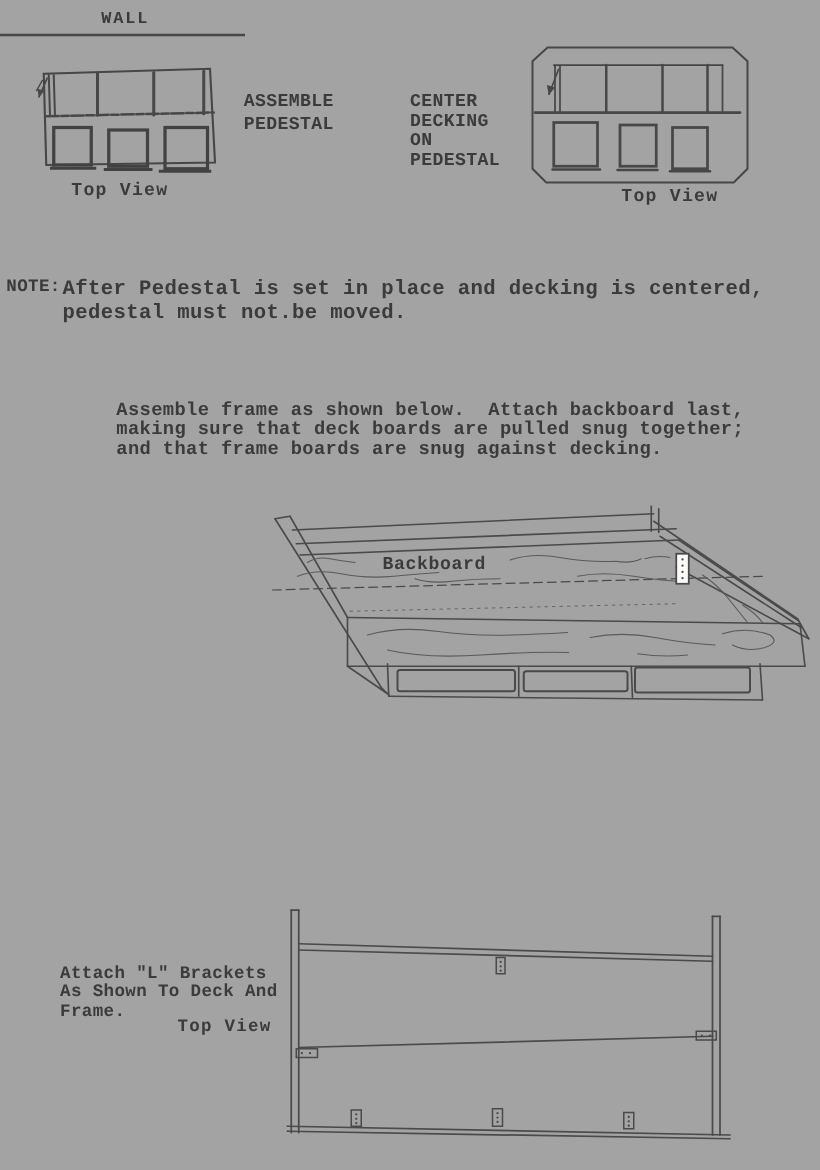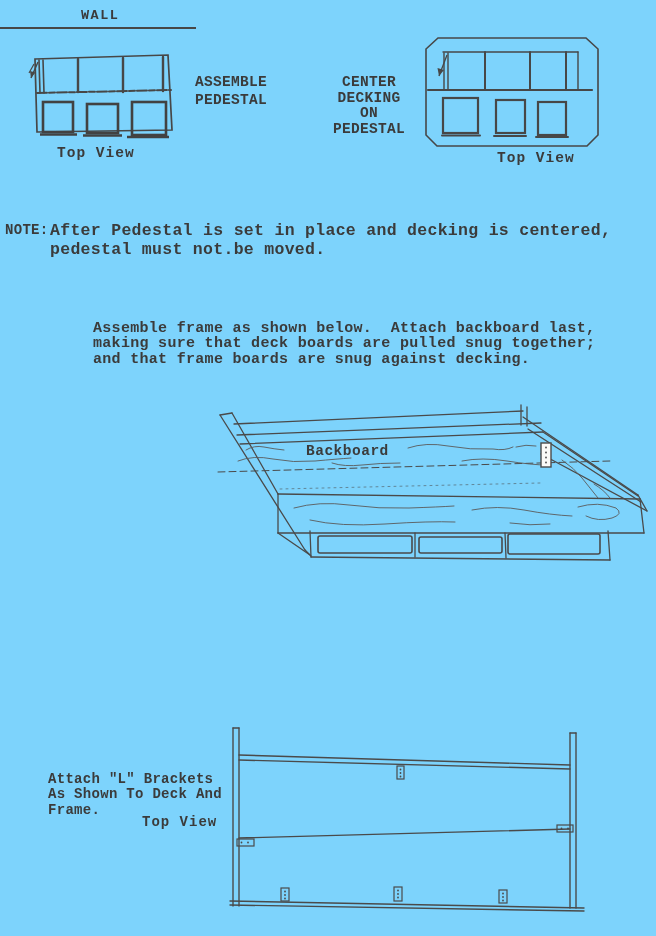--- a/index.html
+++ b/index.html
@@ -1,28 +1,28 @@
 <!DOCTYPE html>
 <html><head>
 <meta charset="utf-8">
 <style>
   html,body{margin:0;padding:0;background:#d8d8d4;}
   .page{
     position:relative;width:656px;height:936px;margin:0 auto;
-    background:#7dd3fc;overflow:hidden;
+    background:#a3a3a3;overflow:hidden;
     font-family:"Liberation Mono","DejaVu Sans Mono",monospace;
   }
   .txt{
     position:absolute;font-weight:700;color:#3b3b3b;
     white-space:pre-wrap;letter-spacing:.3px;
   }
   .wall-label{left:81px;top:8px;font-size:13.5px;letter-spacing:1.5px;}
   .wall-line{position:absolute;left:0;top:27px;width:196px;height:2px;background:#474747;}
   .assemble-label{left:195px;top:73px;font-size:14.5px;line-height:18px;}
-  .center-label{left:328px;top:75px;width:82px;text-align:center;font-size:14.5px;line-height:15.5px;}
+  .center-label{left:328px;top:75px;width:82px;text-align:left;font-size:14.5px;line-height:15.5px;}
   .caption-left{left:57px;top:145px;font-size:14.5px;letter-spacing:1px;}
   .caption-right{left:497px;top:150px;font-size:14.5px;letter-spacing:1px;}
   .note-label{left:5px;top:222px;font-size:14px;}
   .note-text{left:50px;top:222px;font-size:16.5px;line-height:18.5px;}
   .frame-instructions{left:93px;top:321px;font-size:15px;line-height:15.4px;}
   .bracket-instructions{left:48px;top:772px;font-size:14px;line-height:15.4px;}
   .caption-bottom{left:142px;top:814px;font-size:14px;letter-spacing:1px;}
   .diagram{position:absolute;}
   .d-leftped{left:25px;top:50px;}
   .d-rightped{left:420px;top:32px;}

